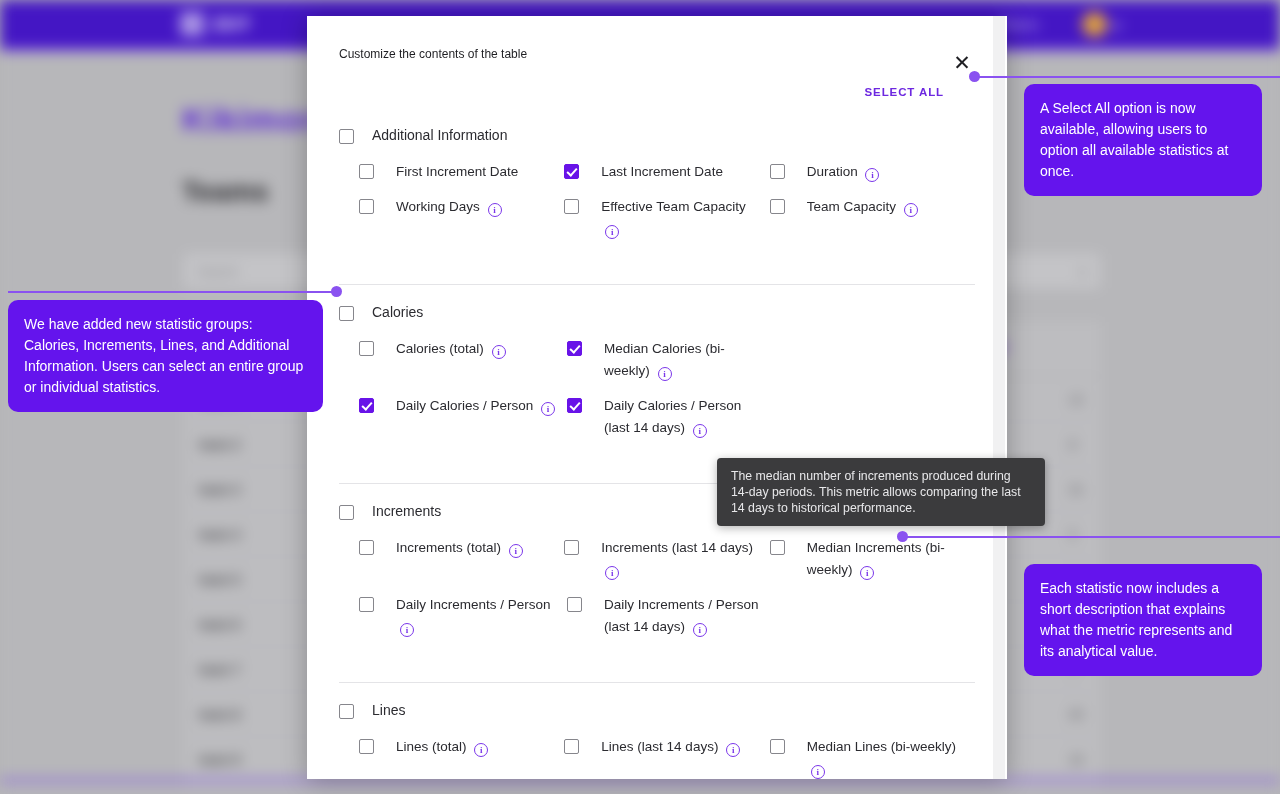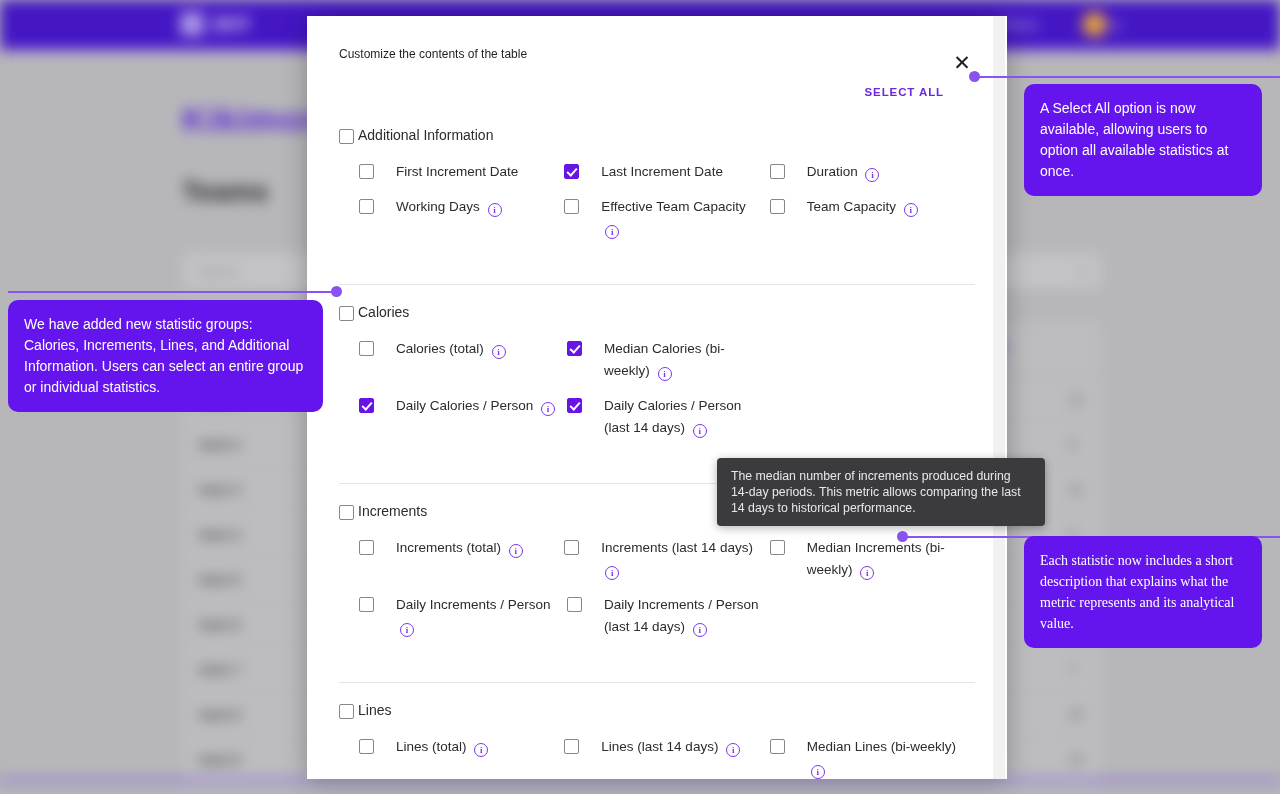--- a/index.html
+++ b/index.html
@@ -149,21 +149,21 @@
     height: 1px; background: #e4e4e7;
     margin: 0 32px;
   }
 
   .group-head {
     display: flex; align-items: center;
     height: 26px;
     margin-top: 14px;
   }
   .group-head .label {
-    font-size: 14px; color: #2b2b30; margin-left: 4px;
+    font-size: 14px; color: #2b2b30; margin-left: 18px;
   }
 
   .row {
     display: flex;
     padding-left: 20px;
     margin-top: 13px;
   }
   .cell {
     width: 208px;
     display: flex;
@@ -234,21 +234,21 @@
   .callout {
     position: absolute;
     background: #6414ed;
     border-radius: 10px;
     color: #fff;
     font-size: 14px; line-height: 21px;
     padding: 14px 16px;
   }
   #callout-select-all { left: 1024px; top: 84px;  width: 238px; }
   #callout-groups     { left: 8px;   top: 300px;  width: 315px; }
-  #callout-desc       { left: 1024px; top: 536px; width: 238px; font-family: Liberation Serif, serif; }
+  #callout-desc       { left: 1024px; top: 564px; width: 238px; }
 
   .conn-line {
     position: absolute; height: 2px; background: #8a52f0;
   }
   .conn-dot {
     position: absolute; width: 11px; height: 11px;
     border-radius: 50%; background: #8a52f0;
   }
   #conn1-line { left: 975px; top: 76px; width: 305px; }
   #conn1-dot  { left: 969px; top: 71px; }

